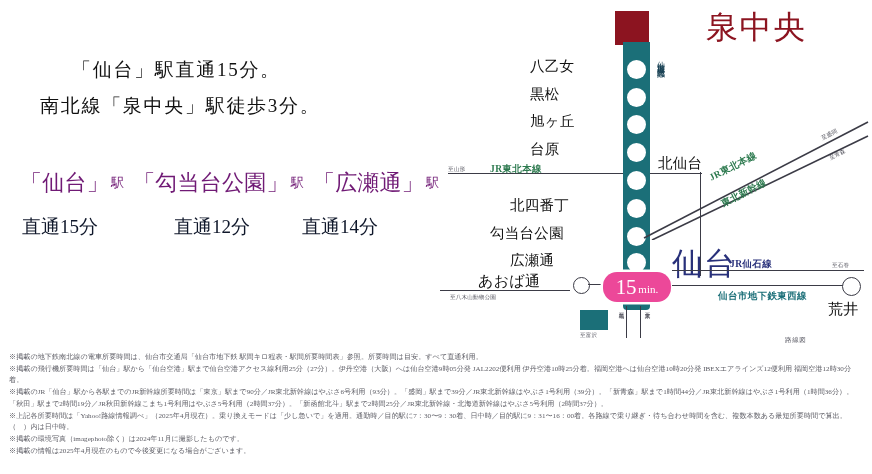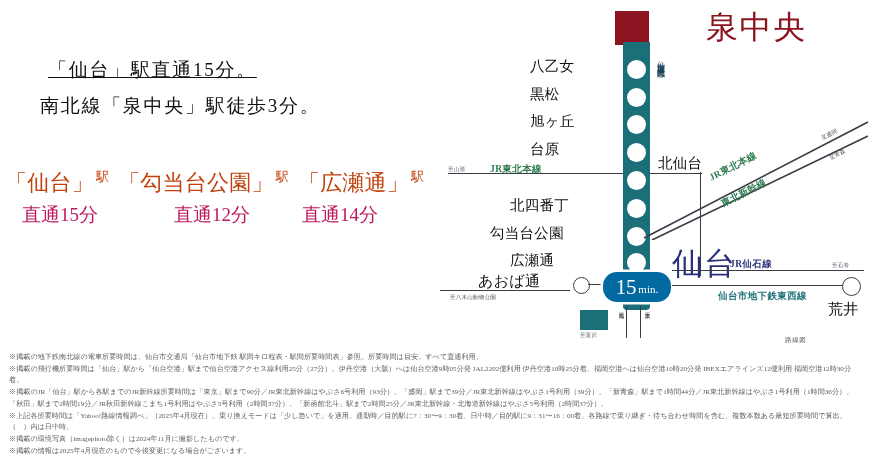--- a/index.html
+++ b/index.html
@@ -5,29 +5,29 @@
   html,body{margin:0;padding:0;}
   body{
     width:872px;height:474px;background:#ffffff;overflow:hidden;position:relative;
     font-family:"Liberation Serif","DejaVu Serif",serif;color:#1a1a1a;
   }
   .wrap{position:absolute;inset:0;}
 
   
   .lead{position:absolute;left:0;top:52px;width:440px;}
   .lead-line{font-size:19px;letter-spacing:.09em;line-height:1.9;color:#111;}
-  .lead-l1{padding-left:48px;text-decoration:underline;}
+  .lead-l1{padding-left:72px;}
   .lead-l2{padding-left:40px;}
 
   .trio{position:absolute;left:0;top:168px;width:430px;}
-  .trio-row1{display:flex;align-items:flex-start;font-size:22px;letter-spacing:.01em;
-             padding-left:5px;color:#c2410c;}
+  .trio-row1{display:flex;align-items:center;font-size:22px;letter-spacing:.01em;
+             padding-left:20px;color:#701a75;}
   .trio-st{white-space:nowrap;}
   .trio-eki{font-size:13px;margin-left:2px;margin-right:9px;}
-  .trio-row2{display:flex;font-size:19px;padding-left:22px;margin-top:4px;color:#be185d;}
+  .trio-row2{display:flex;font-size:19px;padding-left:22px;margin-top:16px;color:#0f172a;}
   .trio-time{white-space:nowrap;}
   .tt-1{width:152px;}
   .tt-2{width:128px;}
 
   
   .notes{position:absolute;left:0;top:352px;width:864px;
          font-size:7.1px;line-height:1.62;color:#5c5c64;letter-spacing:.005em;}
   .note{margin:0 0 0.5px 0;text-indent:0;padding-left:9px;position:relative;}
 
   
@@ -54,21 +54,21 @@
         letter-spacing:.02em;}
   .st-r{position:absolute;font-size:14.5px;color:#111;white-space:nowrap;letter-spacing:.02em;}
 
   
   .aoba-lbl{position:absolute;left:48px;top:272px;font-size:15px;letter-spacing:.02em;color:#111;}
   .aoba-dot{position:absolute;left:143px;top:277px;width:15px;height:15px;border-radius:50%;
             background:#fff;border:1.4px solid #3b3b46;}
   .aoba-link{position:absolute;left:158px;top:284px;width:42px;height:1.4px;background:#3b3b46;}
 
   
-  .badge{position:absolute;left:173px;top:272px;width:68px;height:30px;background:#0369a1;
+  .badge{position:absolute;left:173px;top:272px;width:68px;height:30px;background:#ec4899;
          border-radius:14px;box-shadow:0 0 0 2.5px #fff;display:flex;align-items:center;
          justify-content:center;}
   .badge-n{color:#fff;font-size:21px;line-height:1;letter-spacing:-.01em;}
   .badge-u{color:#fff;font-size:11px;line-height:1;margin-left:2px;margin-top:4px;}
 
   
   .sendai{position:absolute;left:242px;top:243px;font-size:31px;color:#28307a;
           letter-spacing:.04em;}
 
   

